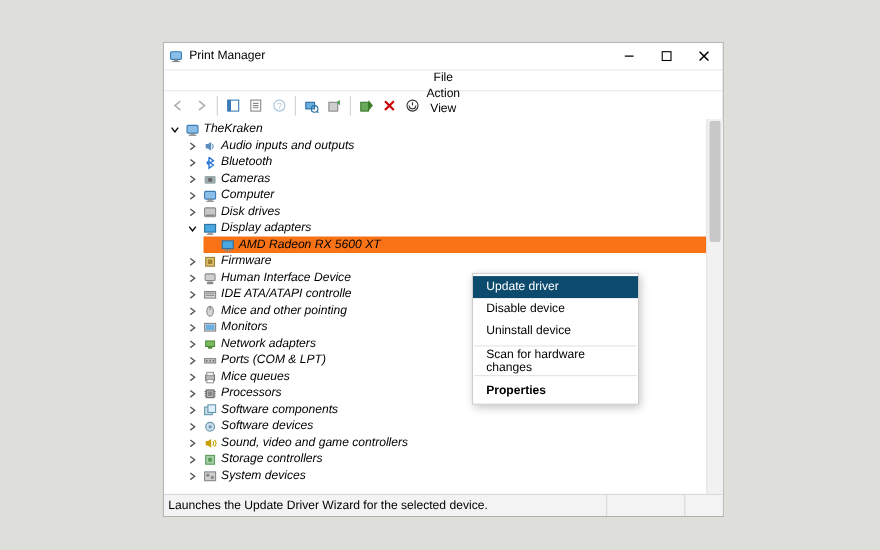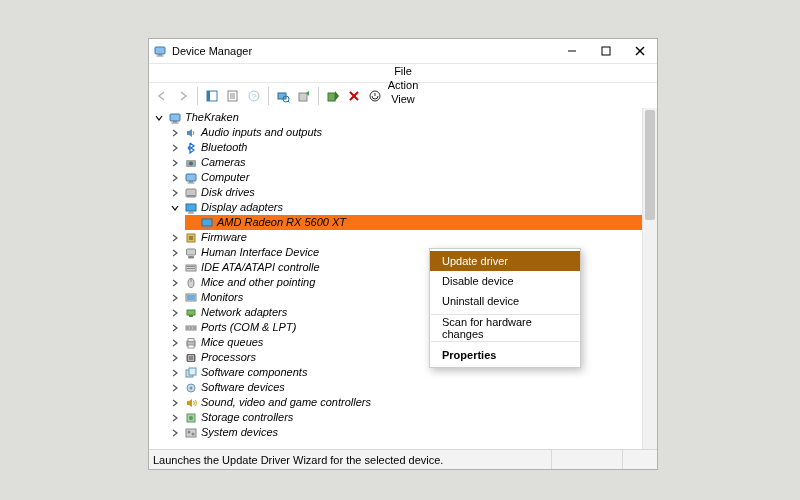--- a/index.html
+++ b/index.html
@@ -95,21 +95,21 @@
     background:#fff;
     border:1px solid #ccc;
     box-shadow:2px 3px 8px rgba(0,0,0,.25);
     padding:2px 0;
     z-index:10;
   }
   .ctxitem{
     height:20px;display:flex;align-items:center;
     padding:0 12px;font-size:11px;
   }
-  .ctxitem.sel{background:#a16207;color:#fff;}
+  .ctxitem.sel{background:#0c4a6e;color:#fff;}
   .ctxitem.bold{font-weight:600;}
   .ctxsep{height:1px;background:#e3e3e3;margin:3px 1px;}
 
   
   .statusbar{
     position:absolute;left:0;right:0;bottom:0;height:19px;
     border-top:1px solid #d8d8d8;background:#f3f3f3;
     display:flex;align-items:center;padding:0 4px;font-size:11px;
   }
   .status-cell2{width:70px;height:100%;border-left:1px solid #d8d8d8;margin-left:auto;}
@@ -239,21 +239,21 @@
 </svg>
 
 <div class="window">
 
   <div class="titlebar">
     <span class="title-icon">
       <svg viewBox="0 0 14 14">
           <use href="#i-computer"></use>
         </svg>
     </span>
-    <span class="title-text">Device Manager</span>
+    <span class="title-text">Print Manager</span>
     <div class="win-ctrls">
       <div class="win-btn">
           <svg viewBox="0 0 10 10">
             <line x1="1" y1="5" x2="9" y2="5"></line>
           </svg>
         </div>
       <div class="win-btn">
           <svg viewBox="0 0 10 10">
             <rect x="1" y="1" width="8" height="8"></rect>
           </svg>

